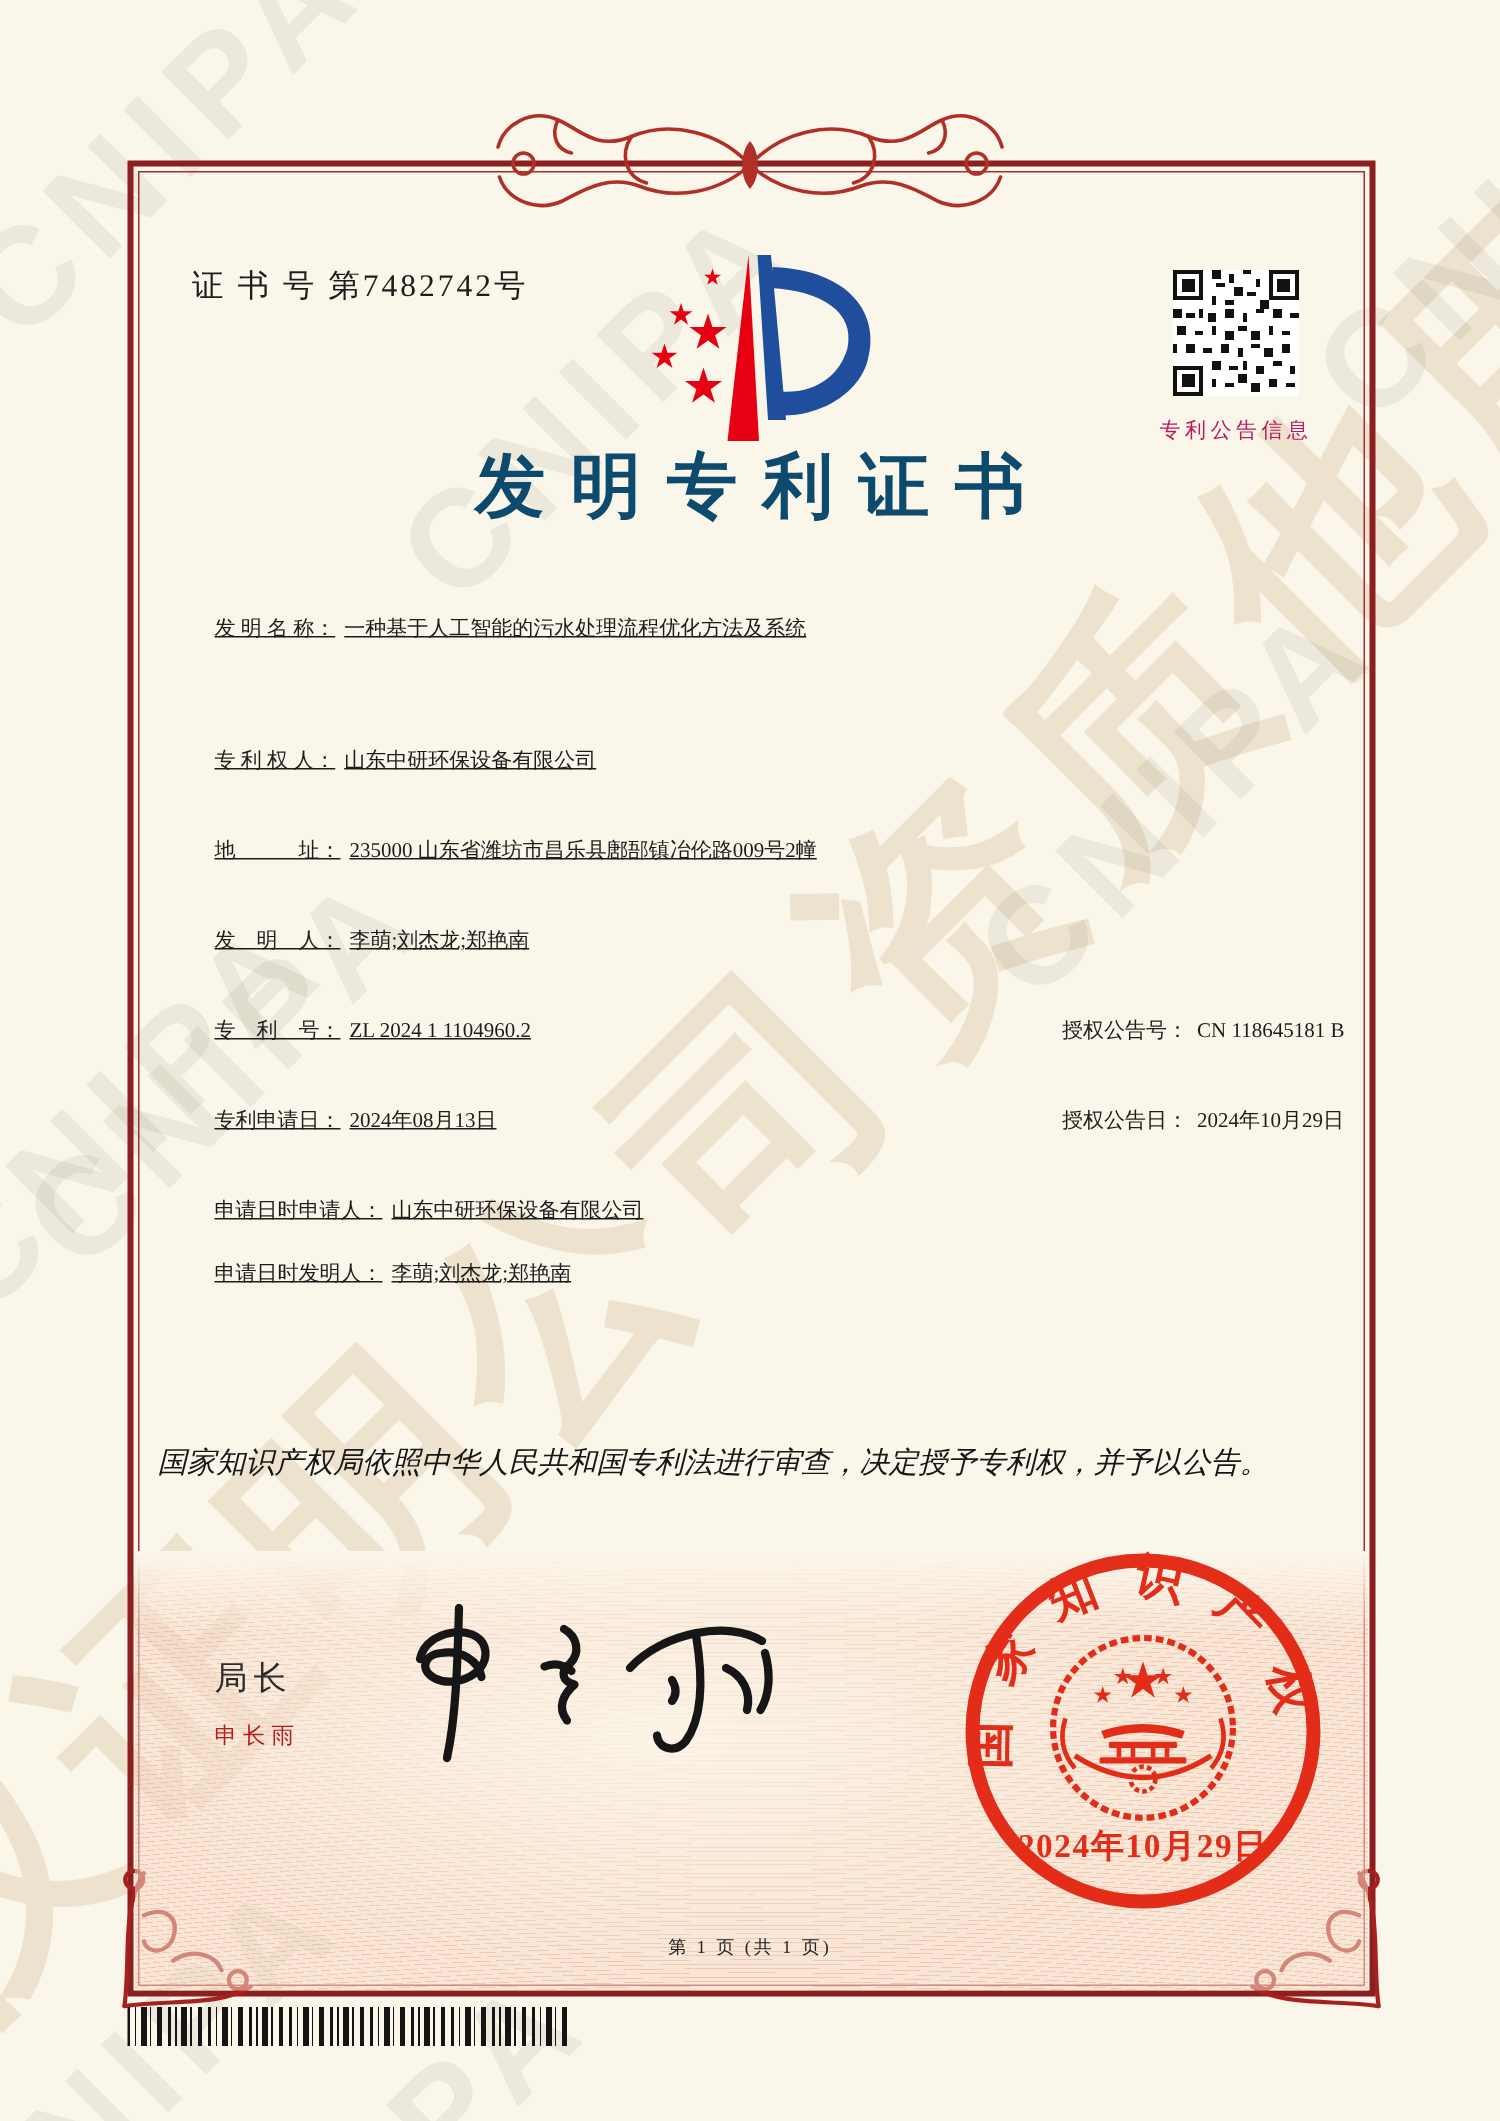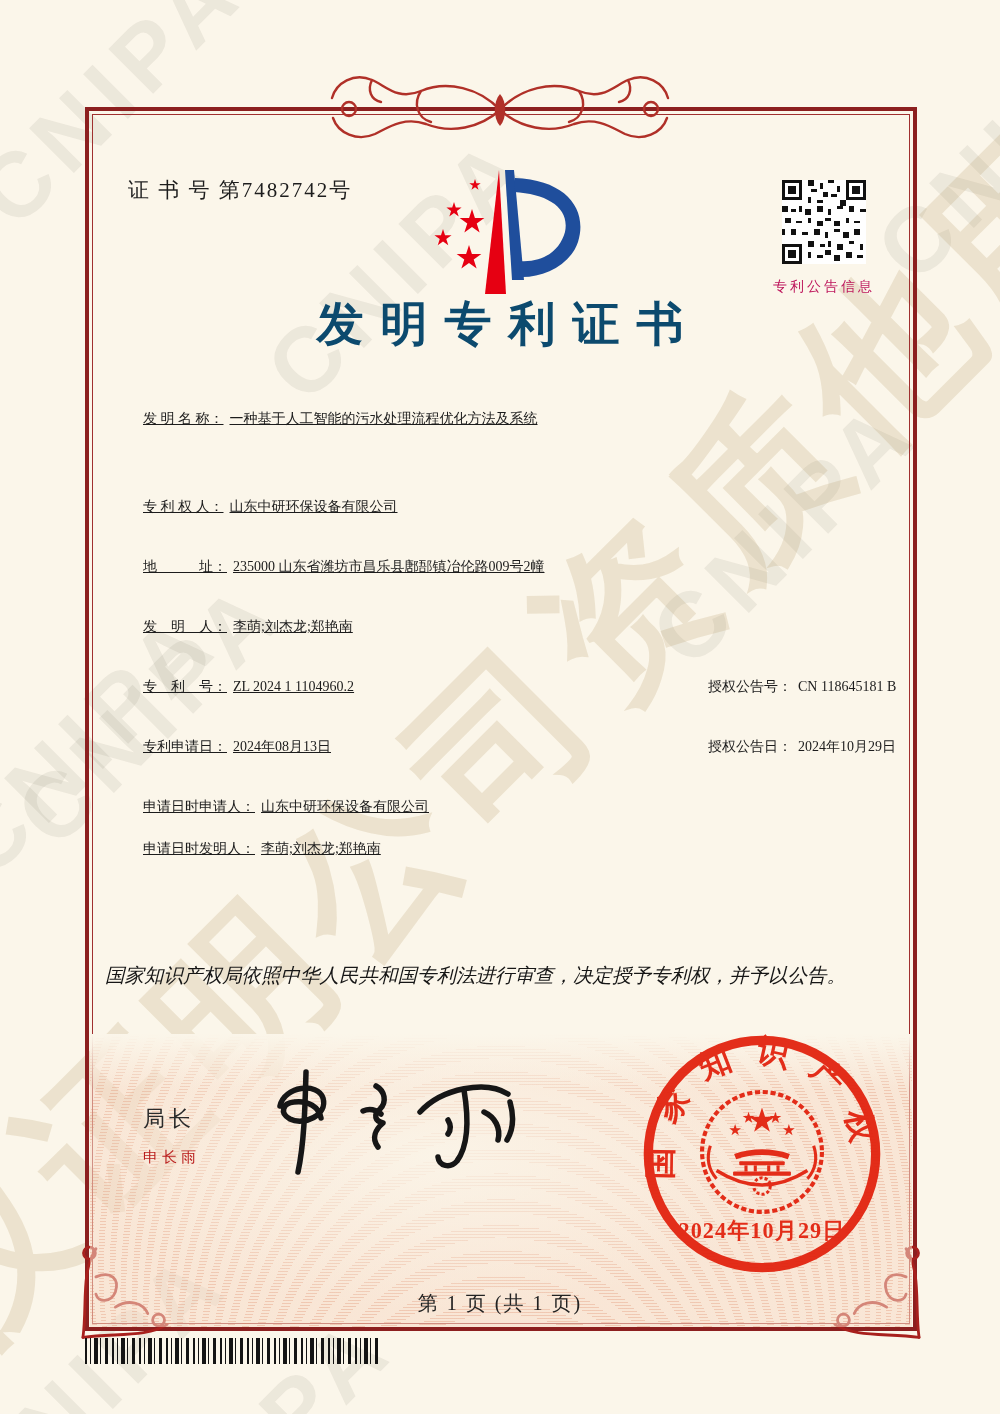--- a/index.html
+++ b/index.html
@@ -61,21 +61,21 @@
   
   .sig-title { position:absolute; left:143px; top:1104px; z-index:5; font-size:22px; letter-spacing:4px; color:#2b2b2b; }
   .sig-name  { position:absolute; left:143px; top:1148px; z-index:5; font-size:15px; letter-spacing:4px; color:#b91c1c; }
   .sig-svg { position:absolute; left:252px; top:1058px; width:300px; height:125px; z-index:5; }
 
   .seal { position:absolute; left:638px; top:1030px; width:248px; height:248px; z-index:6; opacity:0.94; }
   .seal text { font-family:"Liberation Serif","DejaVu Serif",serif; font-weight:bold; }
 
   
   .page-num { position:absolute; left:0; top:1290px; width:100%; z-index:4;
-              text-align:center; font-size:20px; color:#222; letter-spacing:2px; }
+              text-align:center; font-size:12px; color:#222; letter-spacing:2px; }
   .barcode { position:absolute; left:85px; top:1338px; width:296px; height:26px; z-index:4;
     background:repeating-linear-gradient(90deg,
       #141414 0 2px,  transparent 2px 5px,
       #141414 5px 6px, transparent 6px 9px,
       #141414 9px 13px, transparent 13px 15px,
       #141414 15px 16px, transparent 16px 20px,
       #141414 20px 23px, transparent 23px 27px); }
 </style>
 </head>
 <body>

